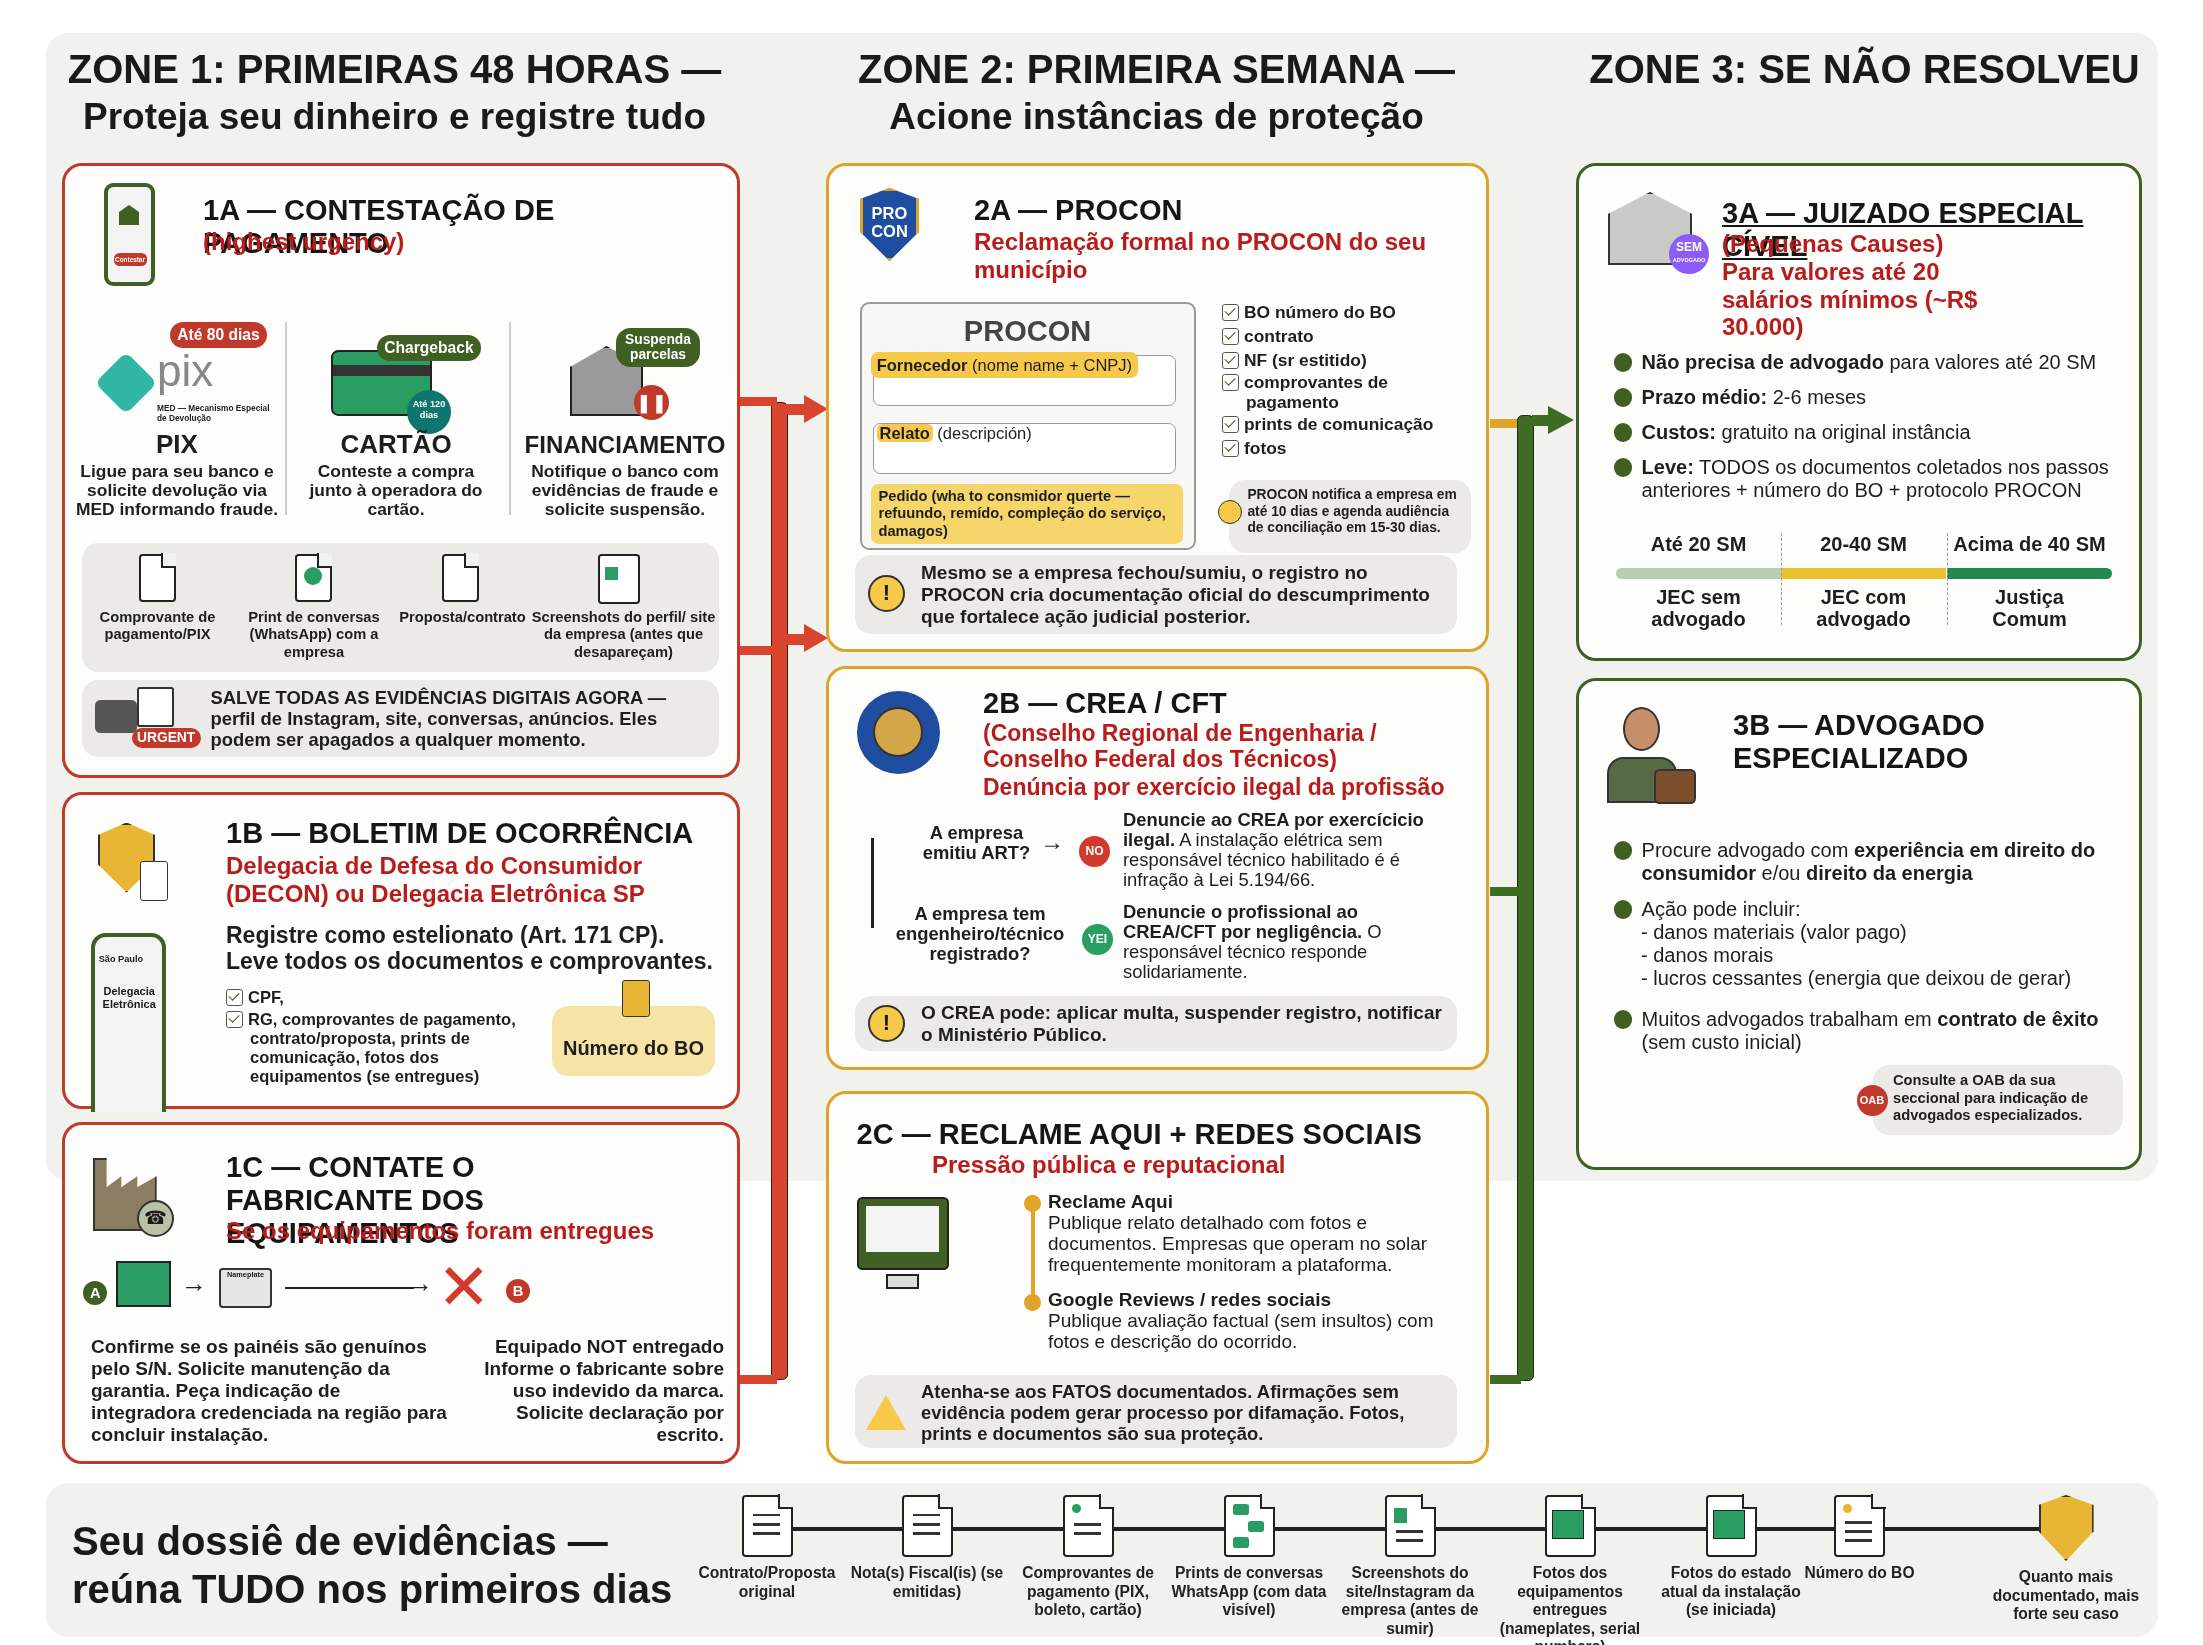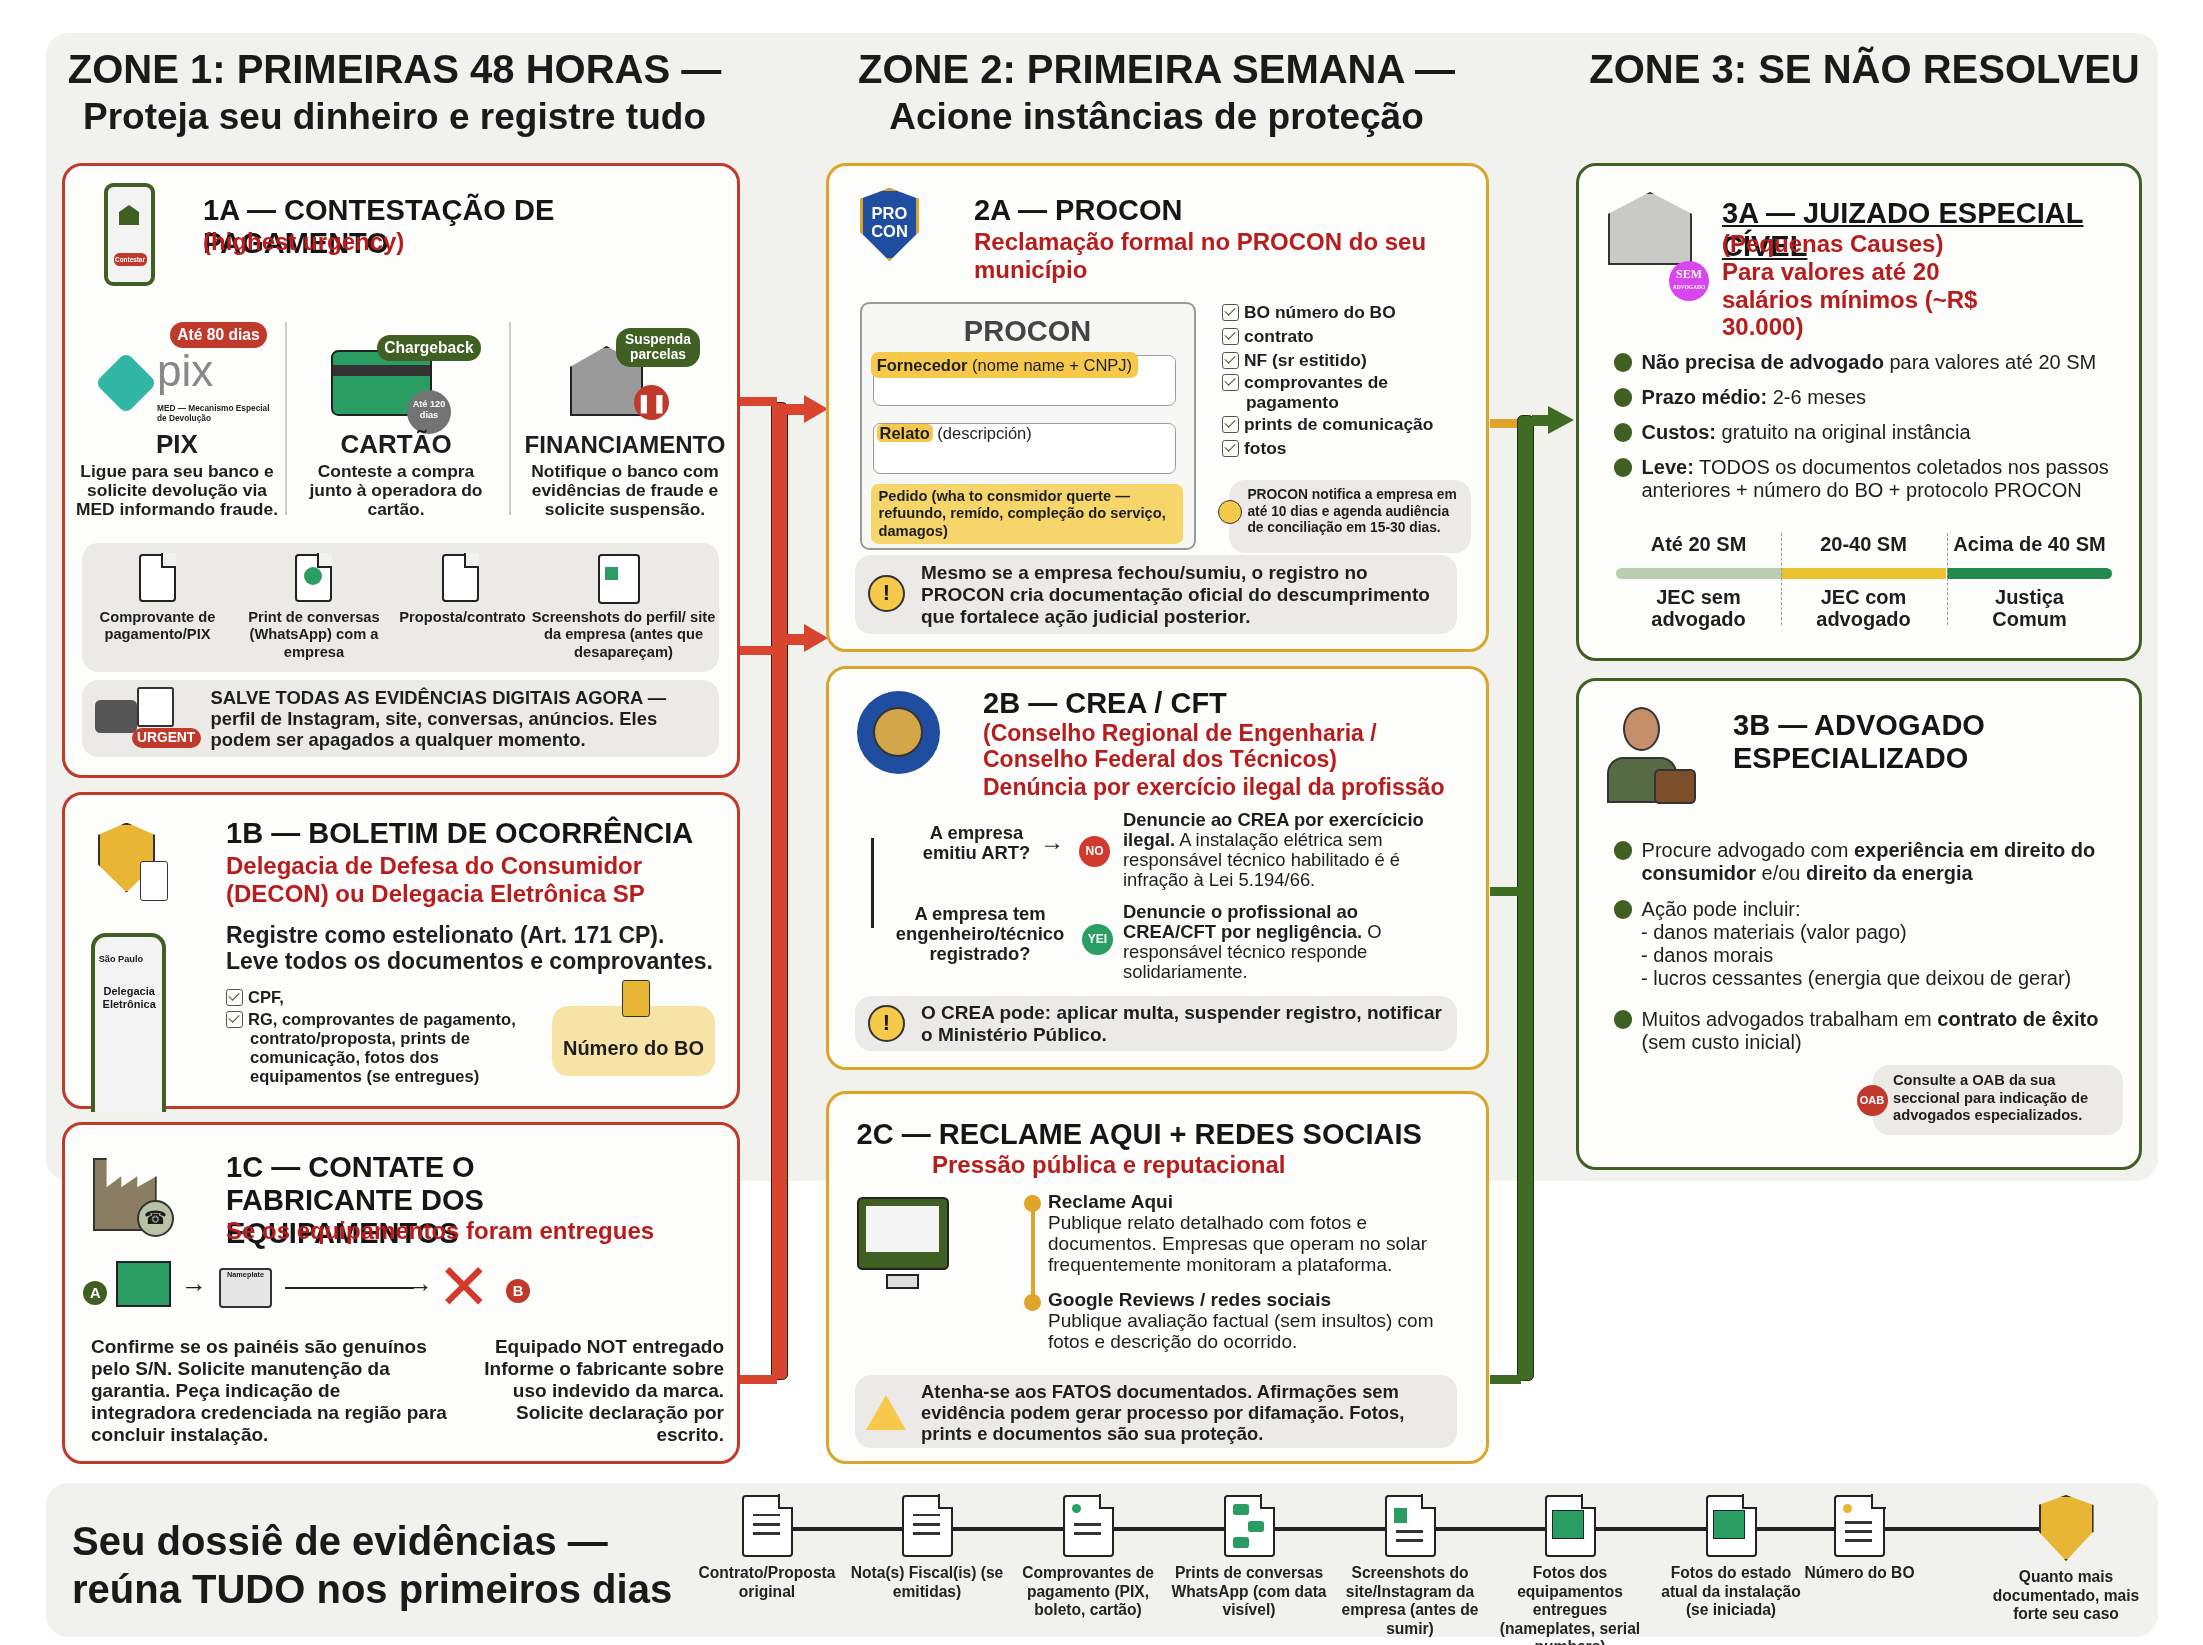--- a/index.html
+++ b/index.html
@@ -76,21 +76,21 @@
     <div class="txt b center" style="left:11px;top:264px;width:202px;font-size:26px;line-height:29px;">PIX</div>
     <div class="txt b center" style="left:11px;top:296px;width:202px;font-size:17.4px;line-height:19px;">Ligue para seu banco e solicite devolução via MED informando fraude.</div>
   </div>
   <div style="position:absolute;left:220px;top:156px;width:1.8px;height:193px;background:#ccc;"></div>
 
   <div>
     <div class="icon" style="left:266px;top:184px;width:101px;height:66px;background:#2a9d63;border:2.8px solid #222;border-radius:7.3px;">
       <div style="position:absolute;left:0;right:0;top:13px;height:11px;background:#333;"></div>
     </div>
     <div class="pill" style="left:312px;top:169px;background:#3f5f23;">Chargeback</div>
-    <div class="pill" style="left:342px;top:224px;width:44px;height:44px;border-radius:50%;background:#737373;font-size:9.2px;line-height:11px;padding:9.2px 1.8px;">Até 120 dias</div>
+    <div class="pill" style="left:342px;top:224px;width:44px;height:44px;border-radius:50%;background:#0f766e;font-size:9.2px;line-height:11px;padding:9.2px 1.8px;">Até 120 dias</div>
     <div class="txt b center" style="left:230px;top:264px;width:202px;font-size:26px;line-height:29px;">CARTÃO</div>
     <div class="txt b center" style="left:230px;top:296px;width:202px;font-size:17.4px;line-height:19px;">Conteste a compra junto à operadora do cartão.</div>
   </div>
   <div style="position:absolute;left:444px;top:156px;width:1.8px;height:193px;background:#ccc;"></div>
 
   <div>
     <div class="icon" style="left:505px;top:180px;width:73px;height:70px;background:#9a9a9a;border:2.8px solid #222;clip-path:polygon(50% 0,100% 30%,100% 100%,0 100%,0 30%);"></div>
     <div class="pill" style="left:551px;top:162px;background:#3f5f23;width:84px;font-size:13.8px;line-height:15.6px;">Suspenda parcelas</div>
     <div class="icon" style="left:569px;top:219px;width:35px;height:35px;border-radius:50%;background:#c0392b;color:#fff;font-weight:bold;text-align:center;line-height:35px;font-size:18.4px;">❚❚</div>
     <div class="txt b center" style="left:450px;top:264px;width:220px;font-size:24px;line-height:29px;">FINANCIAMENTO</div>
@@ -246,21 +246,21 @@
 
 <div style="position:absolute;left:1490px;top:419px;width:42px;height:9.2px;background:#e0a42a;"></div>
 <div class="arrow-v" style="left:1517px;top:415px;width:16.5px;height:966px;background:#3f6b22;border:1.8px solid #1b2e0f;"></div>
 <div style="position:absolute;left:1490px;top:887px;width:31px;height:9.2px;background:#3f6b22;"></div>
 <div style="position:absolute;left:1490px;top:1375px;width:31px;height:9.2px;background:#3f6b22;"></div>
 <div style="position:absolute;left:1532px;top:415px;width:18.4px;height:11px;background:#3f6b22;"></div>
 <div style="position:absolute;left:1548px;top:406px;width:0;height:0;border-top:14.7px solid transparent;border-bottom:14.7px solid transparent;border-left:26px solid #3f6b22;"></div>
 
 <div class="card green" style="left:1576px;top:163px;width:566px;height:498px;">
   <div class="icon" style="left:29px;top:26px;width:84px;height:73px;background:#c9c9c5;border:2.8px solid #333;clip-path:polygon(50% 0,100% 30%,100% 100%,0 100%,0 30%);"></div>
-  <div class="icon" style="left:90px;top:95px;width:40px;height:40px;border-radius:50%;background:#d946ef;color:#fff;text-align:center;font-weight:bold;font-size:12px;line-height:13px;padding-top:7.3px;font-family:Liberation Serif, serif;">
+  <div class="icon" style="left:90px;top:68px;width:40px;height:40px;border-radius:50%;background:#8b5cf6;color:#fff;text-align:center;font-weight:bold;font-size:12px;line-height:13px;padding-top:7.3px;">
       <div>SEM</div>
       <div style="font-size:5.5px;">ADVOGADO</div>
     </div>
   <div class="ctitle" style="left:143px;top:31px;text-decoration:underline;">3A — JUIZADO ESPECIAL CÍVEL</div>
   <div class="csub" style="left:143px;top:64px;">(Pequenas Causes)</div>
   <div class="csub" style="left:143px;top:92px;width:303px;">Para valores até 20 salários mínimos (~R$ 30.000)</div>
 
   <div class="txt" style="left:35px;top:185px;width:514px;font-size:20px;line-height:23px;"><span class="dot"></span><span class="b">Não precisa de advogado</span><span> para valores até 20 SM</span></div>
   <div class="txt" style="left:35px;top:220px;width:514px;font-size:20px;line-height:23px;"><span class="dot"></span><span class="b">Prazo médio:</span><span> 2-6 meses</span></div>
   <div class="txt" style="left:35px;top:255px;width:514px;font-size:20px;line-height:23px;"><span class="dot"></span><span class="b">Custos:</span><span> gratuito na original instância</span></div>

